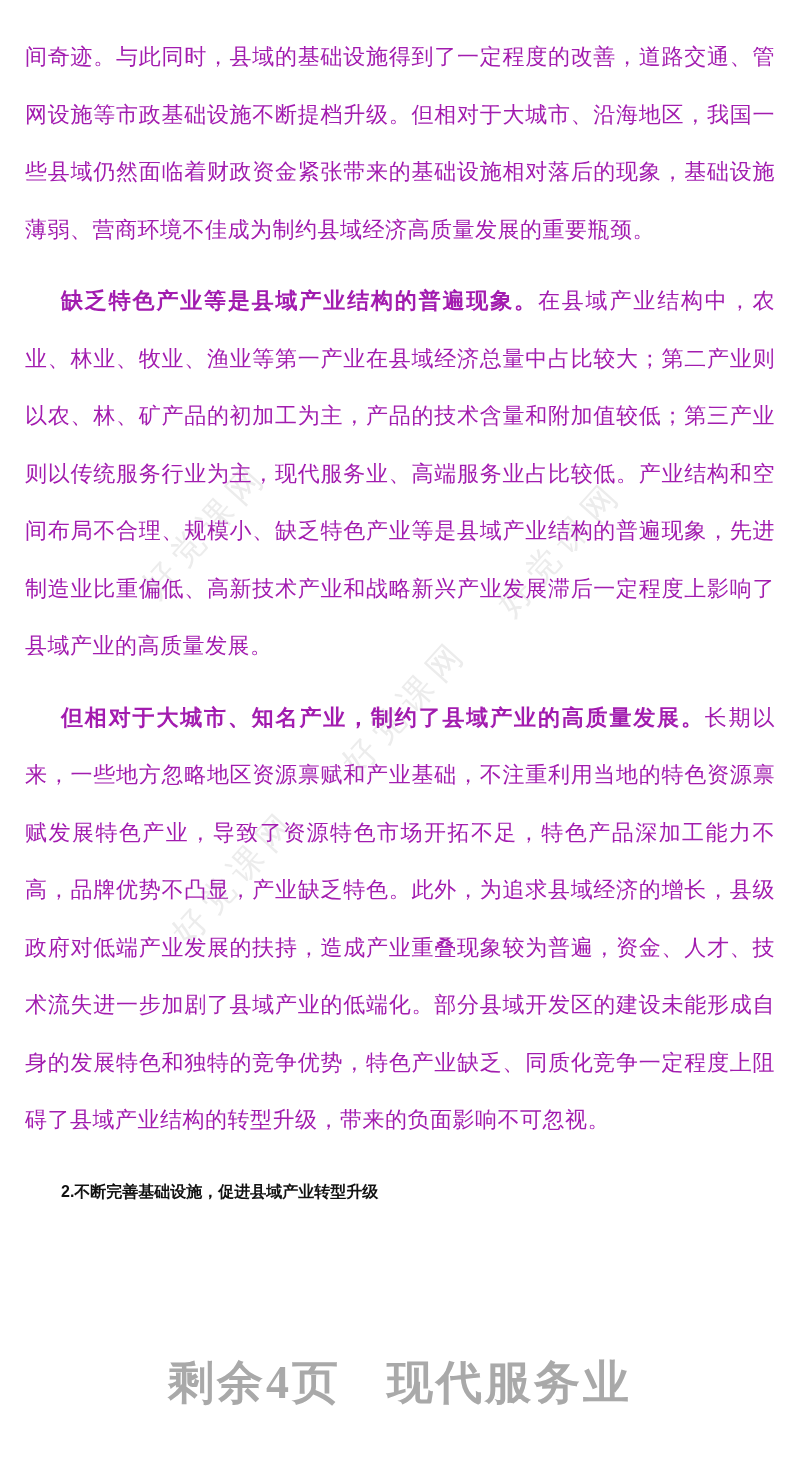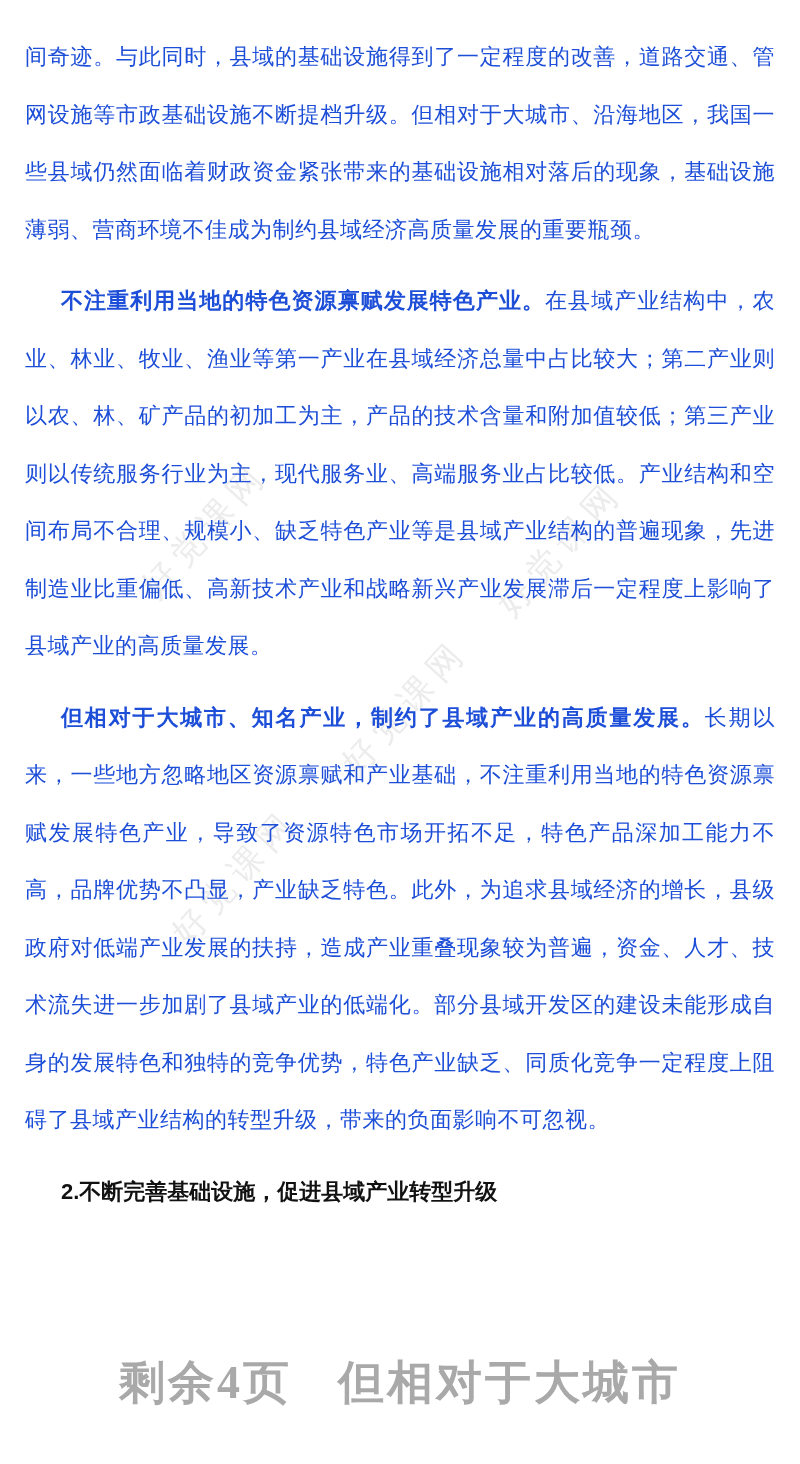--- a/index.html
+++ b/index.html
@@ -39,29 +39,29 @@
   .content {
     position: absolute;
     left: 25px;
     right: 25px;
     top: 28px;
     z-index: 2;
   }
   .para {
     font-size: 22px;
     line-height: 57.5px;
-    color: #1d4ed8;
+    color: #a21caf;
     text-align: justify;
     margin: 0 0 14px 0;
     letter-spacing: 0.5px;
   }
   .para.indent { text-indent: 36px; }
   .para .lead { font-weight: bold; }
   .heading {
-    font-size: 22px;
+    font-size: 16px;
     line-height: 57.5px;
     font-weight: bold;
     color: #111111;
     margin: 0 0 14px 0;
     text-indent: 36px;
   }
   
   .footer {
     position: absolute;
     left: 0;
@@ -84,26 +84,26 @@
 
   <div class="wm wm-1">好党课网</div>
   <div class="wm wm-2">好党课网</div>
   <div class="wm wm-3">好党课网</div>
   <div class="wm wm-4">好党课网</div>
 
   <div class="content">
 
     <p class="para">间奇迹。与此同时，县域的基础设施得到了一定程度的改善，道路交通、管网设施等市政基础设施不断提档升级。但相对于大城市、沿海地区，我国一些县域仍然面临着财政资金紧张带来的基础设施相对落后的现象，基础设施薄弱、营商环境不佳成为制约县域经济高质量发展的重要瓶颈。</p>
 
-    <p class="para indent"><span class="lead">不注重利用当地的特色资源禀赋发展特色产业。</span><span>在县域产业结构中，农业、林业、牧业、渔业等第一产业在县域经济总量中占比较大；第二产业则以农、林、矿产品的初加工为主，产品的技术含量和附加值较低；第三产业则以传统服务行业为主，现代服务业、高端服务业占比较低。产业结构和空间布局不合理、规模小、缺乏特色产业等是县域产业结构的普遍现象，先进制造业比重偏低、高新技术产业和战略新兴产业发展滞后一定程度上影响了县域产业的高质量发展。</span></p>
+    <p class="para indent"><span class="lead">缺乏特色产业等是县域产业结构的普遍现象。</span><span>在县域产业结构中，农业、林业、牧业、渔业等第一产业在县域经济总量中占比较大；第二产业则以农、林、矿产品的初加工为主，产品的技术含量和附加值较低；第三产业则以传统服务行业为主，现代服务业、高端服务业占比较低。产业结构和空间布局不合理、规模小、缺乏特色产业等是县域产业结构的普遍现象，先进制造业比重偏低、高新技术产业和战略新兴产业发展滞后一定程度上影响了县域产业的高质量发展。</span></p>
 
     <p class="para indent"><span class="lead">但相对于大城市、知名产业，制约了县域产业的高质量发展。</span><span>长期以来，一些地方忽略地区资源禀赋和产业基础，不注重利用当地的特色资源禀赋发展特色产业，导致了资源特色市场开拓不足，特色产品深加工能力不高，品牌优势不凸显，产业缺乏特色。此外，为追求县域经济的增长，县级政府对低端产业发展的扶持，造成产业重叠现象较为普遍，资金、人才、技术流失进一步加剧了县域产业的低端化。部分县域开发区的建设未能形成自身的发展特色和独特的竞争优势，特色产业缺乏、同质化竞争一定程度上阻碍了县域产业结构的转型升级，带来的负面影响不可忽视。</span></p>
 
     <h3 class="heading">2.不断完善基础设施，促进县域产业转型升级</h3>
 
 
   </div>
 
   <div class="footer">
-    <span class="seg-left">剩余4页</span><span>但相对于大城市</span>
+    <span class="seg-left">剩余4页</span><span>现代服务业</span>
   </div>
 
 </div>
 
 </body></html>

